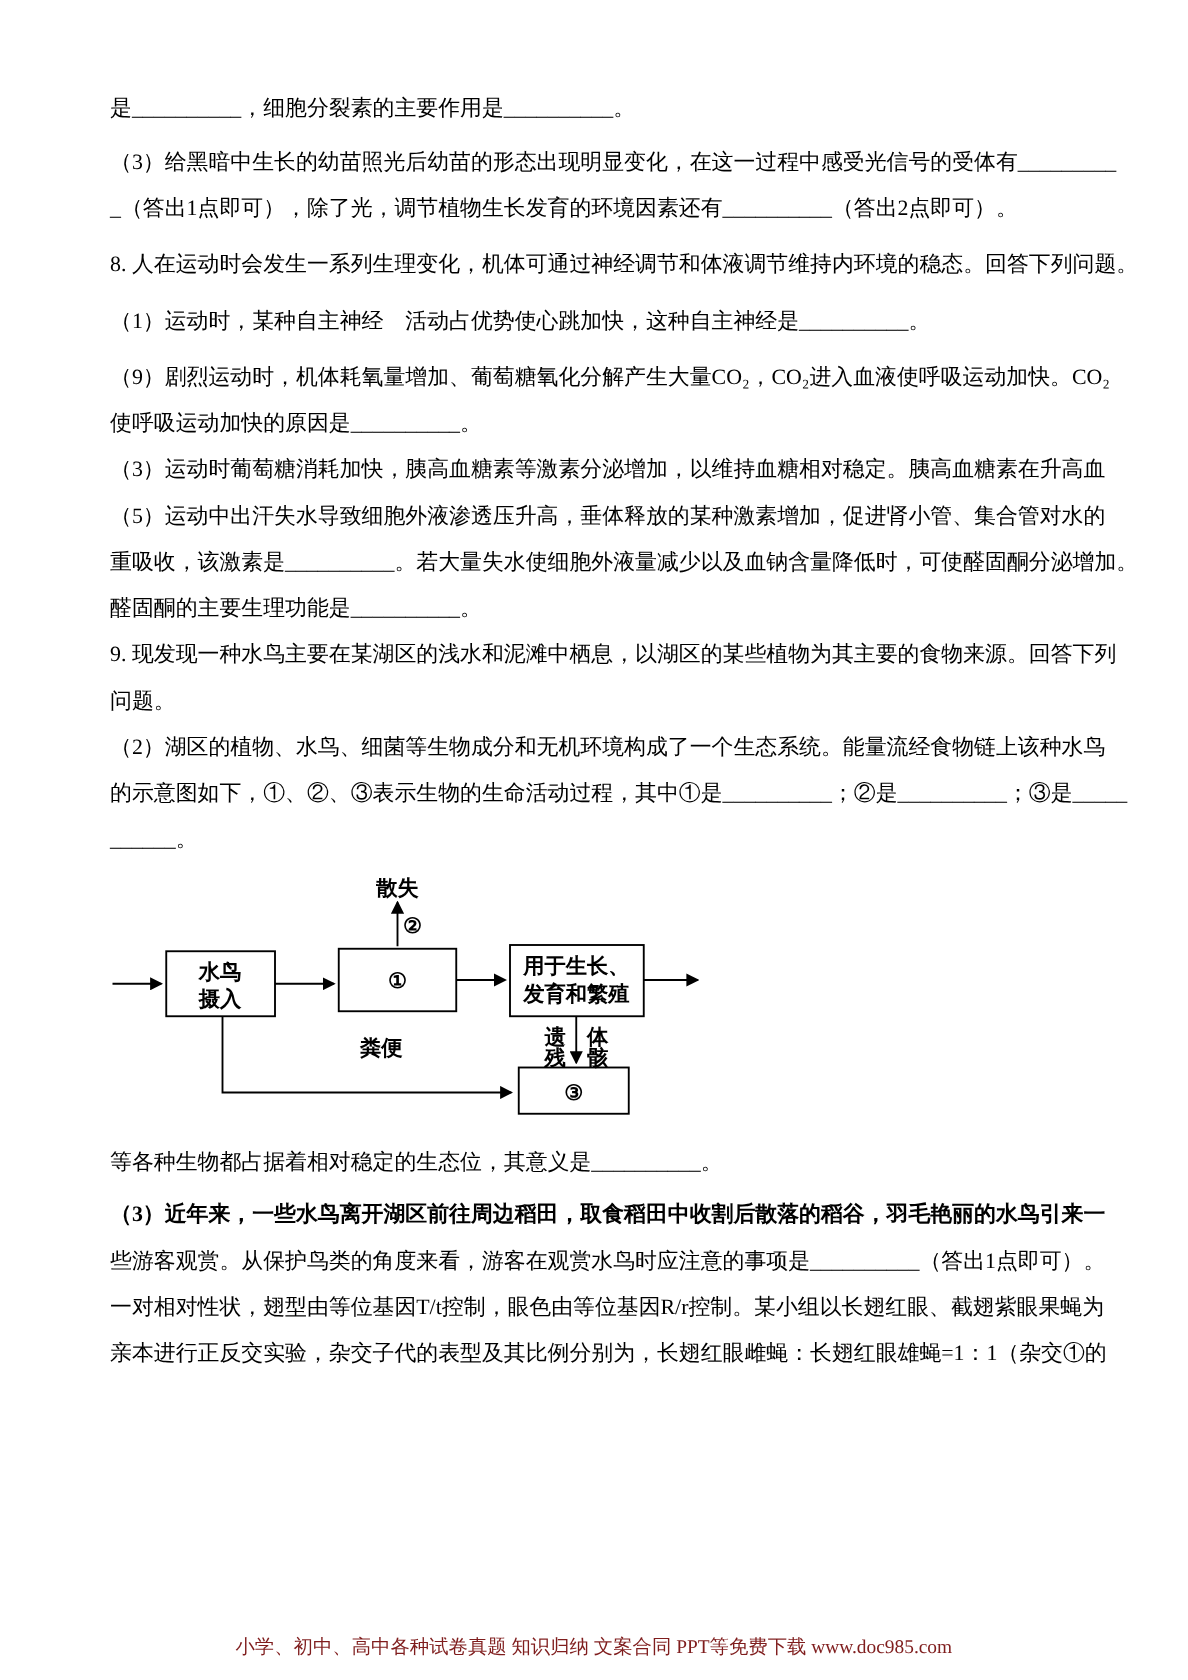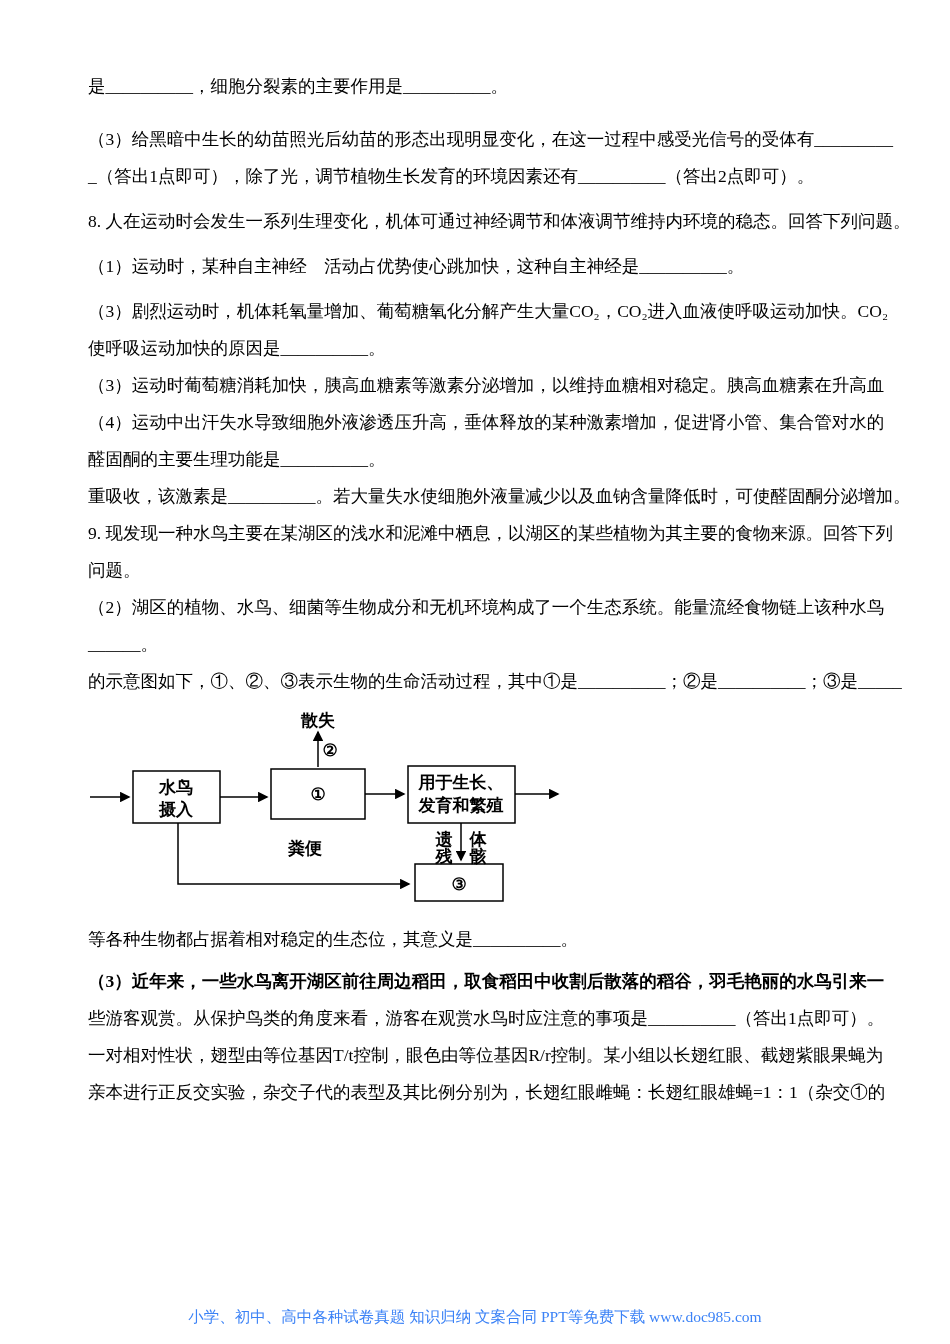--- a/index.html
+++ b/index.html
@@ -19,21 +19,21 @@
     padding: 68px 80px 0 88px;
   }
   .line {
     font-size: 17.5px;
     line-height: 37px;
     white-space: nowrap;
     color: #000;
   }
   .gap-lg { margin-top: 8px; }
   .gap-md { margin-top: 5px; font-weight: bold; }
-  .gap-sm { margin-top: 16px; }
+  .gap-sm { margin-top: 6px; }
   .diagram-wrap {
     margin: 6px 0 10px 0;
     height: 205px;
     font-weight: bold;
   }
   svg text {
     font-family: "Liberation Serif", "DejaVu Serif", serif;
     font-size: 17px;
     fill: #000;
   }
@@ -48,45 +48,45 @@
     stroke-width: 1.5;
     fill: none;
   }
   .footer {
     position: absolute;
     bottom: 16px;
     left: 0;
     width: 100%;
     text-align: center;
     font-size: 15.5px;
-    color: #3b82f6;
+    color: #7f1d1d;
     white-space: nowrap;
   }
 </style>
 </head>
 <body>
 
 <div class="doc">
 
   <div class="line">是__________，细胞分裂素的主要作用是__________。</div>
   <div class="line gap-sm">（3）给黑暗中生长的幼苗照光后幼苗的形态出现明显变化，在这一过程中感受光信号的受体有_________</div>
   <div class="line">_（答出1点即可），除了光，调节植物生长发育的环境因素还有__________（答出2点即可）。</div>
   <div class="line gap-lg">8. 人在运动时会发生一系列生理变化，机体可通过神经调节和体液调节维持内环境的稳态。回答下列问题。</div>
   <div class="line gap-lg">（1）运动时，某种自主神经　活动占优势使心跳加快，这种自主神经是__________。</div>
-  <div class="line gap-lg">（3）剧烈运动时，机体耗氧量增加、葡萄糖氧化分解产生大量CO₂，CO₂进入血液使呼吸运动加快。CO₂</div>
+  <div class="line gap-lg">（9）剧烈运动时，机体耗氧量增加、葡萄糖氧化分解产生大量CO₂，CO₂进入血液使呼吸运动加快。CO₂</div>
   <div class="line">使呼吸运动加快的原因是__________。</div>
   <div class="line">（3）运动时葡萄糖消耗加快，胰高血糖素等激素分泌增加，以维持血糖相对稳定。胰高血糖素在升高血</div>
-  <div class="line">（4）运动中出汗失水导致细胞外液渗透压升高，垂体释放的某种激素增加，促进肾小管、集合管对水的</div>
+  <div class="line">（5）运动中出汗失水导致细胞外液渗透压升高，垂体释放的某种激素增加，促进肾小管、集合管对水的</div>
+  <div class="line">重吸收，该激素是__________。若大量失水使细胞外液量减少以及血钠含量降低时，可使醛固酮分泌增加。</div>
   <div class="line">醛固酮的主要生理功能是__________。</div>
-  <div class="line">重吸收，该激素是__________。若大量失水使细胞外液量减少以及血钠含量降低时，可使醛固酮分泌增加。</div>
   <div class="line">9. 现发现一种水鸟主要在某湖区的浅水和泥滩中栖息，以湖区的某些植物为其主要的食物来源。回答下列</div>
   <div class="line">问题。</div>
   <div class="line">（2）湖区的植物、水鸟、细菌等生物成分和无机环境构成了一个生态系统。能量流经食物链上该种水鸟</div>
+  <div class="line">的示意图如下，①、②、③表示生物的生命活动过程，其中①是__________；②是__________；③是_____</div>
   <div class="line">______。</div>
-  <div class="line">的示意图如下，①、②、③表示生物的生命活动过程，其中①是__________；②是__________；③是_____</div>
 
   <div class="diagram-wrap">
     <svg width="480" height="205" viewBox="0 0 480 205">
       <defs>
         <marker id="arrow" viewBox="0 0 10 10" refX="8.5" refY="5" markerWidth="7" markerHeight="7" orient="auto-start-reverse">
           <path d="M0,0 L10,5 L0,10 z" fill="#000"></path>
         </marker>
       </defs>
 
       <rect class="box" x="45" y="65" width="87" height="52"></rect>

